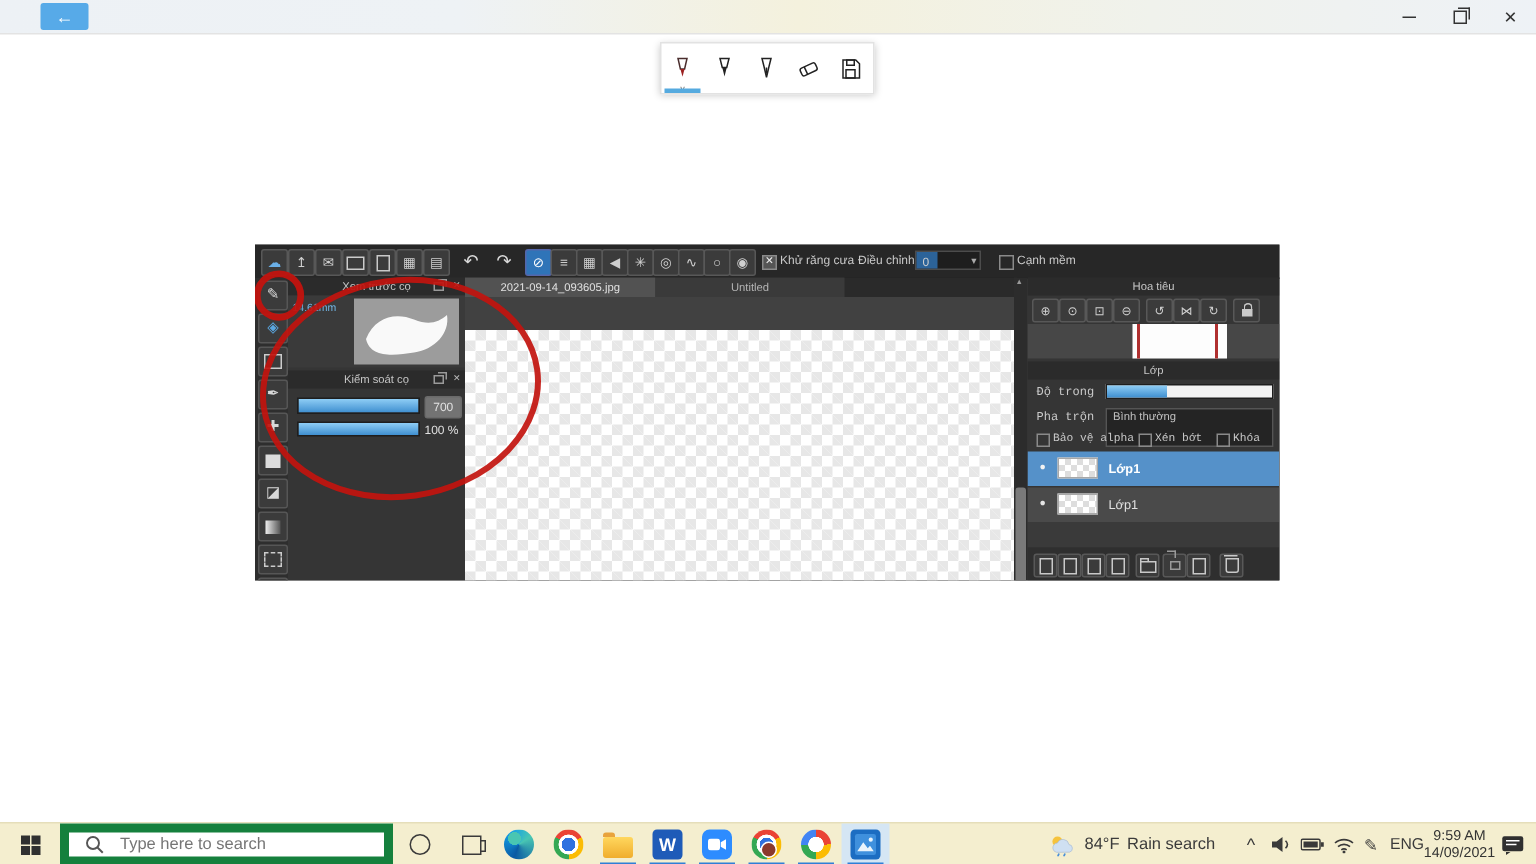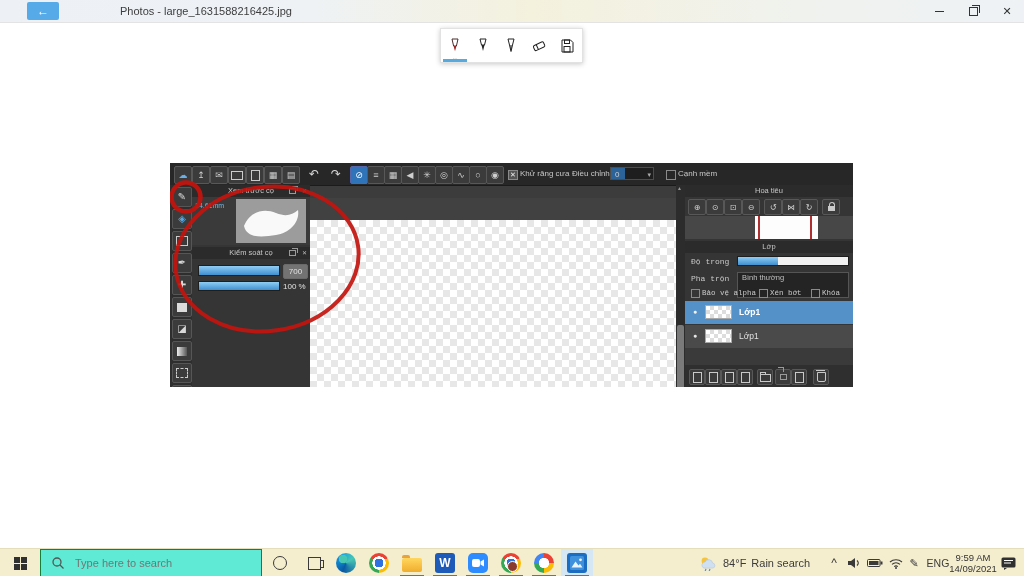--- a/index.html
+++ b/index.html
@@ -94,21 +94,21 @@
   .foldic{position:relative;width:9px;height:6px;border:1px solid #c9c9c9;margin-top:2px;}
   .foldic::before{content:"";position:absolute;top:-3px;left:-1px;width:4px;height:1px;border:1px solid #c9c9c9;border-bottom:0;}
   .trashic{position:relative;width:7px;height:8px;border:1px solid #c9c9c9;border-radius:0 0 2px 2px;}
   .trashic::before{content:"";position:absolute;top:-3px;left:-2px;width:9px;height:1px;background:#c9c9c9;}
 
   
   .taskbar{position:absolute;left:0;top:548px;width:1024px;height:28px;background:#f4eecf;border-top:1px solid #e5deba;}
   .tb-btn{position:absolute;top:0;height:28px;}
   .winlogo{display:grid;grid-template-columns:6px 6px;grid-template-rows:6px 6px;gap:1px;}
   .winlogo span{background:#303030;}
-  .searchbox{position:absolute;left:40px;top:0;width:222px;height:28px;background:#5eead4;border:1px solid #15803d;
+  .searchbox{position:absolute;left:40px;top:0;width:222px;height:28px;background:#ffffff;border:6px solid #15803d;
     box-sizing:border-box;display:flex;align-items:center;}
   .searchbox input{border:none;outline:none;flex:1;font-size:11px;color:#444;background:transparent;
     font-family:"Liberation Sans",sans-serif;}
   .cortana-ring{width:12px;height:12px;border:1.5px solid #3a3a3a;border-radius:50%;}
   .tvic{position:relative;width:11px;height:11px;border:1px solid #3a3a3a;background:transparent;}
   .tvic::before{content:"";position:absolute;right:-4px;top:2px;width:3px;height:6px;border:1px solid #3a3a3a;border-left:0;}
   .appbtn{position:absolute;top:0;width:32px;height:28px;}
   .runline{position:absolute;bottom:0;left:4px;right:4px;height:2px;background:#2f7fd6;}
   .appbtn.active{background:#d5e6f4;}
   .icon20{width:20px;height:20px;}
@@ -139,21 +139,20 @@
 </style>
 </head>
 <body>
 
 <div id="screen">
 
   <div class="titlebar">
     <div class="back-btn flexc">
       <span>←</span>
     </div>
-    <div class="wtitle">Photos - large_1631588216425.jpg</div>
     <div class="wbtn flexc" style="left:922px;">
       <span class="min-glyph"></span>
     </div>
     <div class="wbtn flexc" style="left:956px;">
       <span class="rest-glyph"></span>
     </div>
     <div class="wbtn flexc" style="left:990px;">
       <span class="close-glyph">✕</span>
     </div>
   </div>
@@ -272,20 +271,24 @@
         <span>Kiểm soát cọ</span>
         <span class="popout" style="right:14px;"></span>
         <span class="pclose">✕</span>
       </div>
       <span class="sliderblue" style="left:6px;top:80px;width:82px;"></span>
       <span class="valbox" style="left:91px;top:79px;">700</span>
       <span class="sliderblue" style="left:6px;top:96px;width:82px;height:10px;"></span>
       <span class="abs" style="left:91px;top:97px;font-size:8px;color:#e0e0e0;">100 %</span>
     </div>
 
+    <div class="pt-tabs">
+      <span class="pttab" style="left:0;width:127px;background:#525252;color:#e0e0e0;">2021-09-14_093605.jpg</span>
+      <span class="pttab" style="left:127px;width:126px;background:#3a3a3a;color:#b5b5b5;">Untitled</span>
+    </div>
 
     <div class="pt-canvas">
       <div class="checker abs" style="left:0;top:22px;width:366px;height:167px;"></div>
     </div>
 
     <div class="pt-scroll">
       <span class="abs" style="left:1px;top:0;font-size:5px;color:#999;">▲</span>
       <span class="scrthumb" style="top:140px;height:72px;"></span>
     </div>
 

